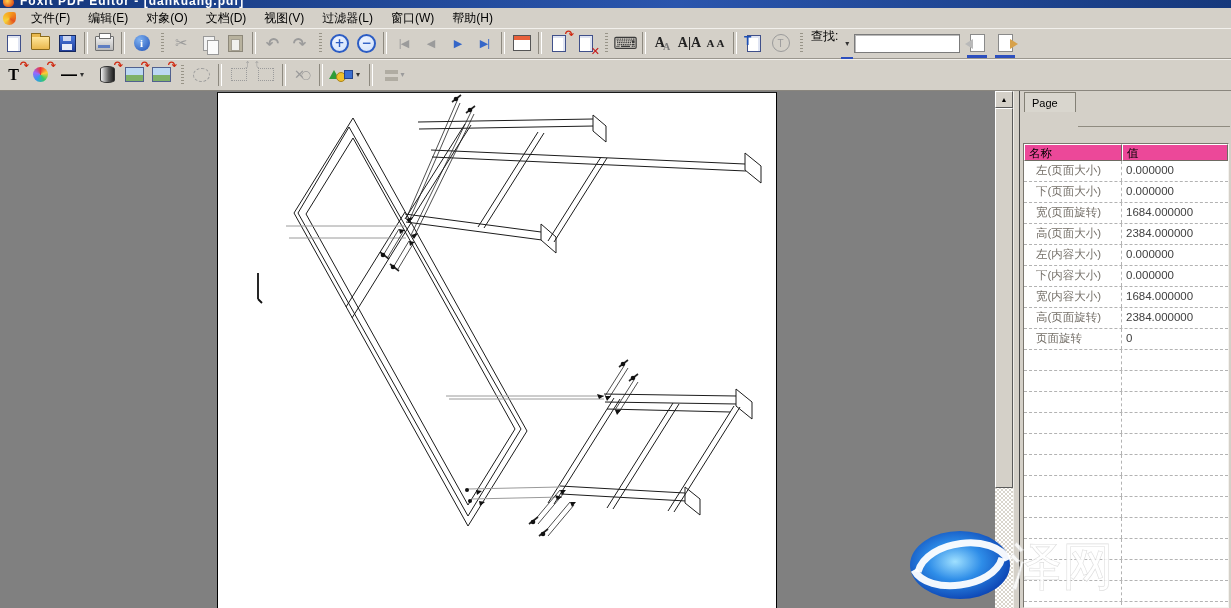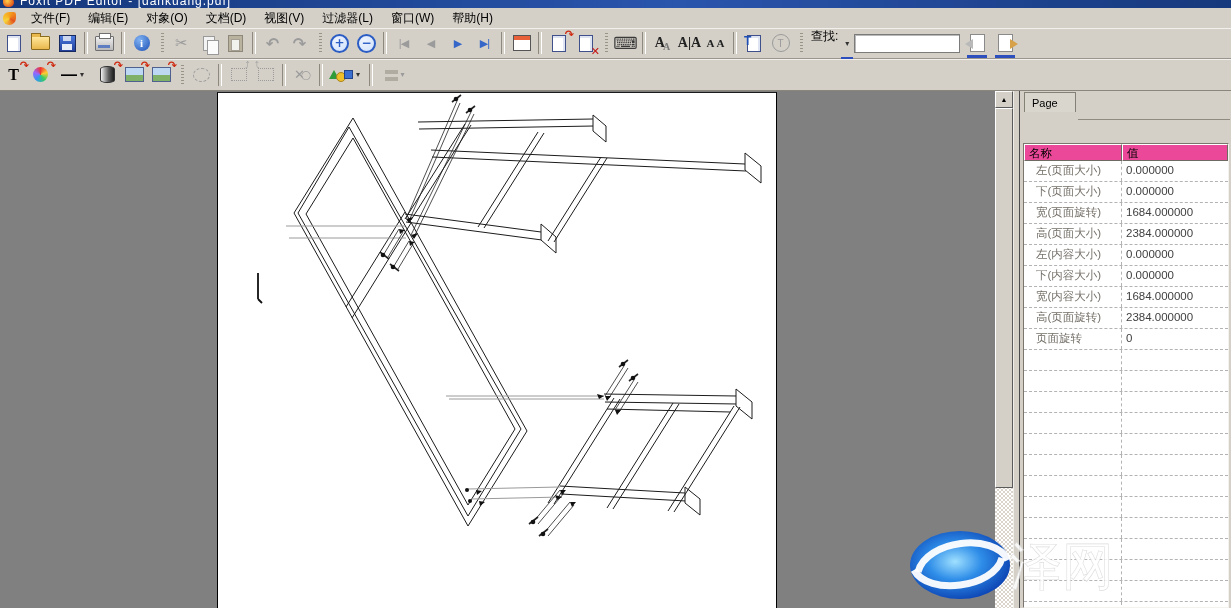--- a/index.html
+++ b/index.html
@@ -4,21 +4,21 @@
 <style>
   html,body{margin:0;padding:0}
   body{
     width:1231px;height:608px;position:relative;overflow:hidden;
     font-family:"Liberation Sans","DejaVu Sans",sans-serif;
     background:#808080;-webkit-font-smoothing:none;
   }
   
   #titlebar{position:absolute;left:0;top:0;width:1231px;height:8px;
     background:linear-gradient(90deg,#15377b,#2a55ad 55%,#16387c);overflow:hidden;color:#fff;
-    font-size:12px;font-weight:normal;white-space:nowrap}
+    font-size:12px;font-weight:bold;white-space:nowrap}
   #titlebar .ttext{position:absolute;left:20px;top:-6px;letter-spacing:1px}
   #titlebar .appico{position:absolute;left:3px;top:-3px;width:11px;height:10px;
     background:radial-gradient(circle at 40% 40%,#ffd24a,#e2571d 70%);border-radius:40% 60% 50% 50%}
   #menubar{position:absolute;left:0;top:8px;width:1231px;height:20px;background:#d4d0c8;
     border-bottom:1px solid #b9b5ad;display:flex;align-items:center;font-size:12px;color:#000}
   #menubar .mico{width:13px;height:13px;margin:0 6px 0 3px;border-radius:50% 20% 55% 50%;
     background:conic-gradient(#f7a21b,#e4551f,#f7d33b,#f7a21b)}
   #menubar .mitem{padding:2px 9px;cursor:default}
   
   .tbrow{position:absolute;left:0;width:1231px;background:#d4d0c8;display:flex;align-items:center;
@@ -84,21 +84,21 @@
     border:1px solid;border-color:#fff #5a5a5a #5a5a5a #fff;box-sizing:border-box;
     display:flex;align-items:center;justify-content:center;font-size:7px;color:#000}
   #sthumb{position:absolute;left:0;top:17px;width:18px;height:380px;background:#d4d0c8;
     border:1px solid;border-color:#fff #5a5a5a #5a5a5a #fff;box-sizing:border-box}
   
   #splitter{position:absolute;left:1013px;top:91px;width:6px;height:517px;background:#d4d0c8;
     border-left:1px solid #f0eee9;border-right:1px solid #7a766e}
   #panel{position:absolute;left:1019px;top:91px;width:212px;height:517px;background:#d4d0c8;border-left:1px solid #4c4c4c}
   #panelcaption{margin:4px 2px 0 2px;height:21px;line-height:21px;font-size:12px;padding-left:6px;color:#000;
     background:linear-gradient(90deg,#fbfaf8 0 44px,#cfccc3 110px,#a19d91);border:1px solid #8f8b80}
-  #tabrow{height:28px;margin:1px 2px 0 2px;position:relative}
+  #tabrow{height:35px;margin:1px 2px 0 2px;position:relative}
   #pagetab{position:absolute;left:2px;top:0;width:52px;height:20px;background:#d9d6ce;
     border:1px solid #838075;border-bottom:none;font-size:11px;display:flex;align-items:center;padding-left:7px;box-sizing:border-box}
   #tabrow .tabline{position:absolute;left:56px;right:0;bottom:0;height:1px;background:#8f8b80}
   #grid{position:absolute;left:3px;right:3px;top:52px;bottom:0;background:#fff;
     border:1px solid;border-color:#7a766e #f4f2ee #f4f2ee #7a766e;overflow:hidden;font-size:11.5px}
   .ghead{display:flex;height:17px;background:#ec4899;color:#000}
   .ghead .gh{box-sizing:border-box;border:1px solid;border-color:#fff #6e6a62 #6e6a62 #fff;
     padding:1px 4px;height:17px}
   .gh.c1{width:98px}
   .gh.c2{flex:1}

